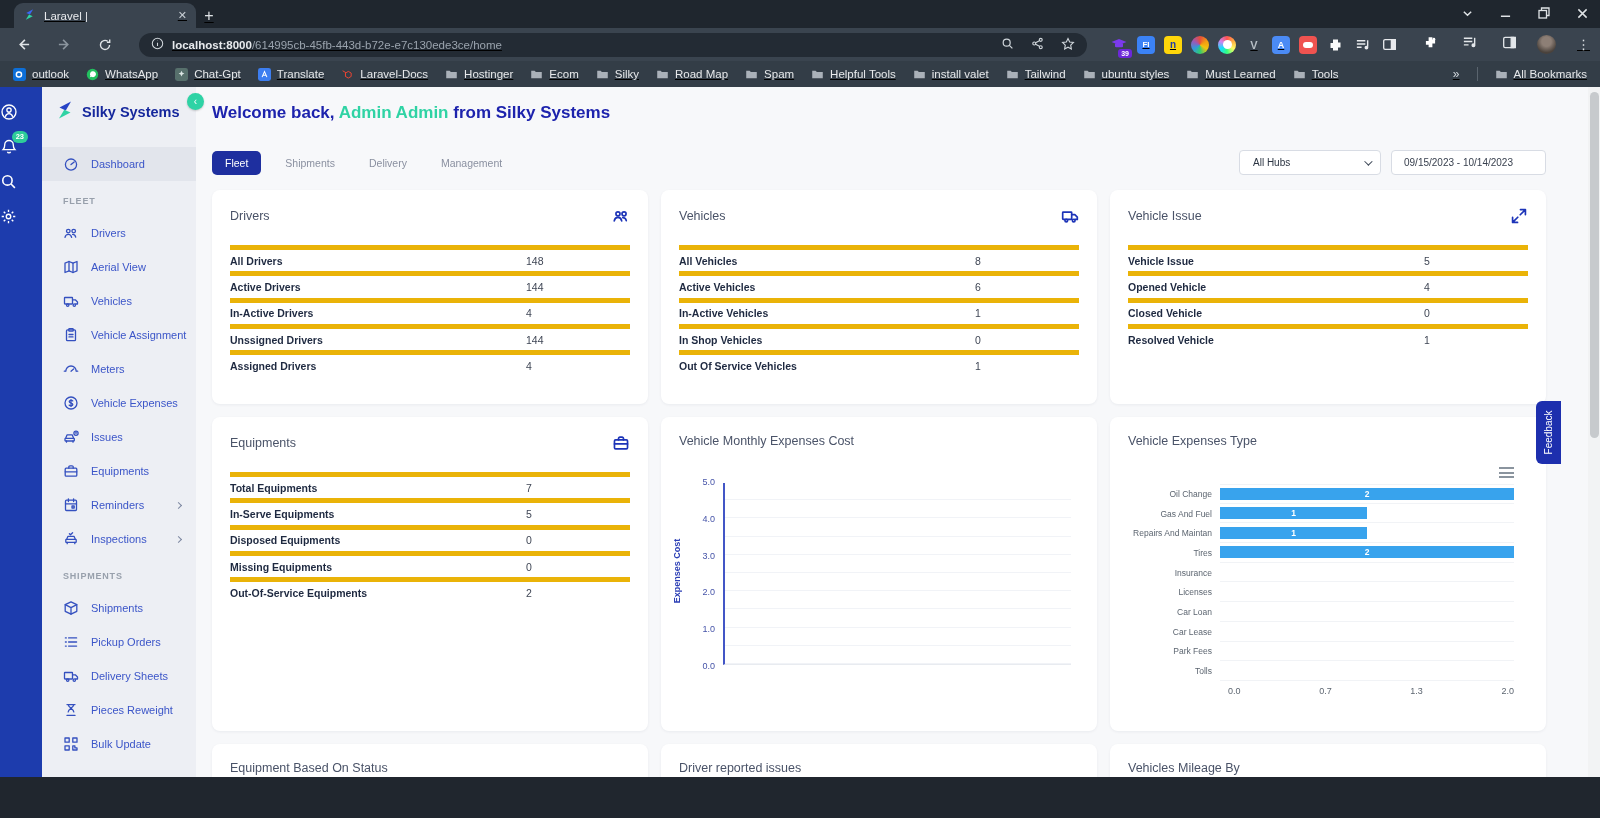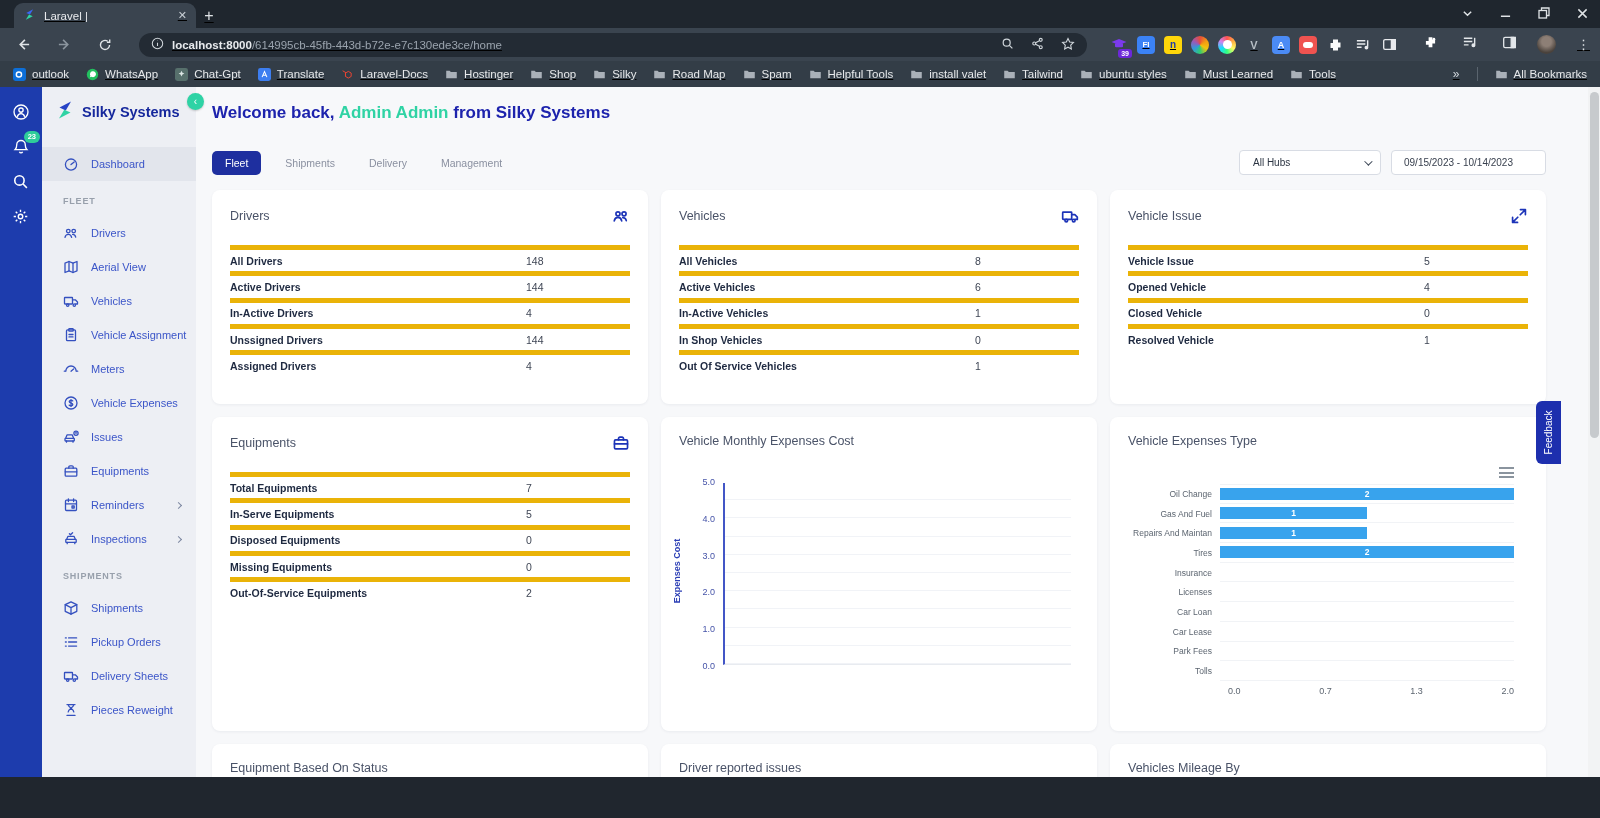--- a/index.html
+++ b/index.html
@@ -35,21 +35,21 @@
   .bookmarks { height:26px; background:#333d47; display:flex; align-items:center; padding:0 13px; gap:17px;
                font-size:11.5px; color:#e7e9eb; white-space:nowrap; }
   .bm { display:flex; align-items:center; gap:6px; }
   .bm-ico svg { display:block; }
   .bm-spacer { flex:1; }
   .bm-div { width:1px; height:14px; background:#5a646e; }
   .bm-more { color:#cfd5da; font-size:12px; }
 
   
   .page { position:absolute; top:87px; left:0; right:0; bottom:0; display:flex; background:#f7f8fa; }
-  .rail { width:42px; background:#1d3cad; display:flex; flex-direction:column; align-items:center;
+  .rail { width:42px; background:#1d3cad; display:flex; flex-direction:column; 
           padding-top:16px; gap:17px; flex:0 0 auto; }
   .rail-btn { position:relative; color:#fff; width:18px; height:18px; }
   .rail-badge { position:absolute; top:-7px; right:-10px; background:#2ecc9a; color:#fff; font-size:7.5px;
                 font-weight:bold; padding:2px 4px; border-radius:8px; line-height:1; }
 
   .sidebar { width:154px; background:#edeff4; position:relative; flex:0 0 auto; }
   .brand { display:flex; align-items:center; gap:7px; padding:13px 0 0 13px; color:#15279c;
            font-weight:bold; font-size:14.5px; }
   .collapse-btn { position:absolute; top:6px; right:-8px; width:17px; height:17px; background:#2ed3a5;
                   border-radius:50%; color:#fff; font-size:10px; display:flex; align-items:center;
@@ -336,21 +336,21 @@
             </svg>
           </span>
           <span>Hostinger</span>
         </span>
         <span class="bm">
           <span class="bm-ico">
             <svg width="13" height="13" viewBox="0 0 16 16">
               <path d="M1.5 3.5h4.2L7.2 5h7.3v7.5H1.5z" fill="#aab1b9"></path>
             </svg>
           </span>
-          <span>Shop</span>
+          <span>Ecom</span>
         </span>
         <span class="bm">
           <span class="bm-ico">
             <svg width="13" height="13" viewBox="0 0 16 16">
               <path d="M1.5 3.5h4.2L7.2 5h7.3v7.5H1.5z" fill="#aab1b9"></path>
             </svg>
           </span>
           <span>Silky</span>
         </span>
         <span class="bm">
@@ -579,20 +579,29 @@
                 <circle cx="11.3" cy="12.1" r="1.2"></circle>
               </svg></span>
             <span>Delivery Sheets</span>
           </div>
           <div class="nav-item">
             <span class="nico"><svg width="16" height="16" viewBox="0 0 16 16" fill="none" stroke="currentColor" stroke-width="1.3" stroke-linecap="round" stroke-linejoin="round">
                 <path d="M4 2.6h8M4 13.4h8M5.2 2.6c0 3.1 5.6 4.2 5.6 7.3M10.8 2.6c0 3.1-5.6 4.2-5.6 7.3"></path>
               </svg></span>
             <span>Pieces Reweight</span>
           </div>
+          <div class="nav-item">
+            <span class="nico"><svg width="16" height="16" viewBox="0 0 16 16" fill="none" stroke="currentColor" stroke-width="1.3" stroke-linecap="round" stroke-linejoin="round">
+                <rect x="2" y="2" width="4.2" height="4.2"></rect>
+                <rect x="9.8" y="2" width="4.2" height="4.2"></rect>
+                <rect x="2" y="9.8" width="4.2" height="4.2"></rect>
+                <path d="M9.8 9.8h2.1v2.1H14V14H9.8z"></path>
+              </svg></span>
+            <span>Bulk Update</span>
+          </div>
         </div>
     </div>
 
     <div class="main">
       <div class="welcome">
         <span>Welcome back,</span> <span class="teal">Admin Admin</span> <span>from Silky Systems</span>
       </div>
       <div class="controls-row">
         <div class="tabs">
             <span class="ptab active">Fleet</span>

